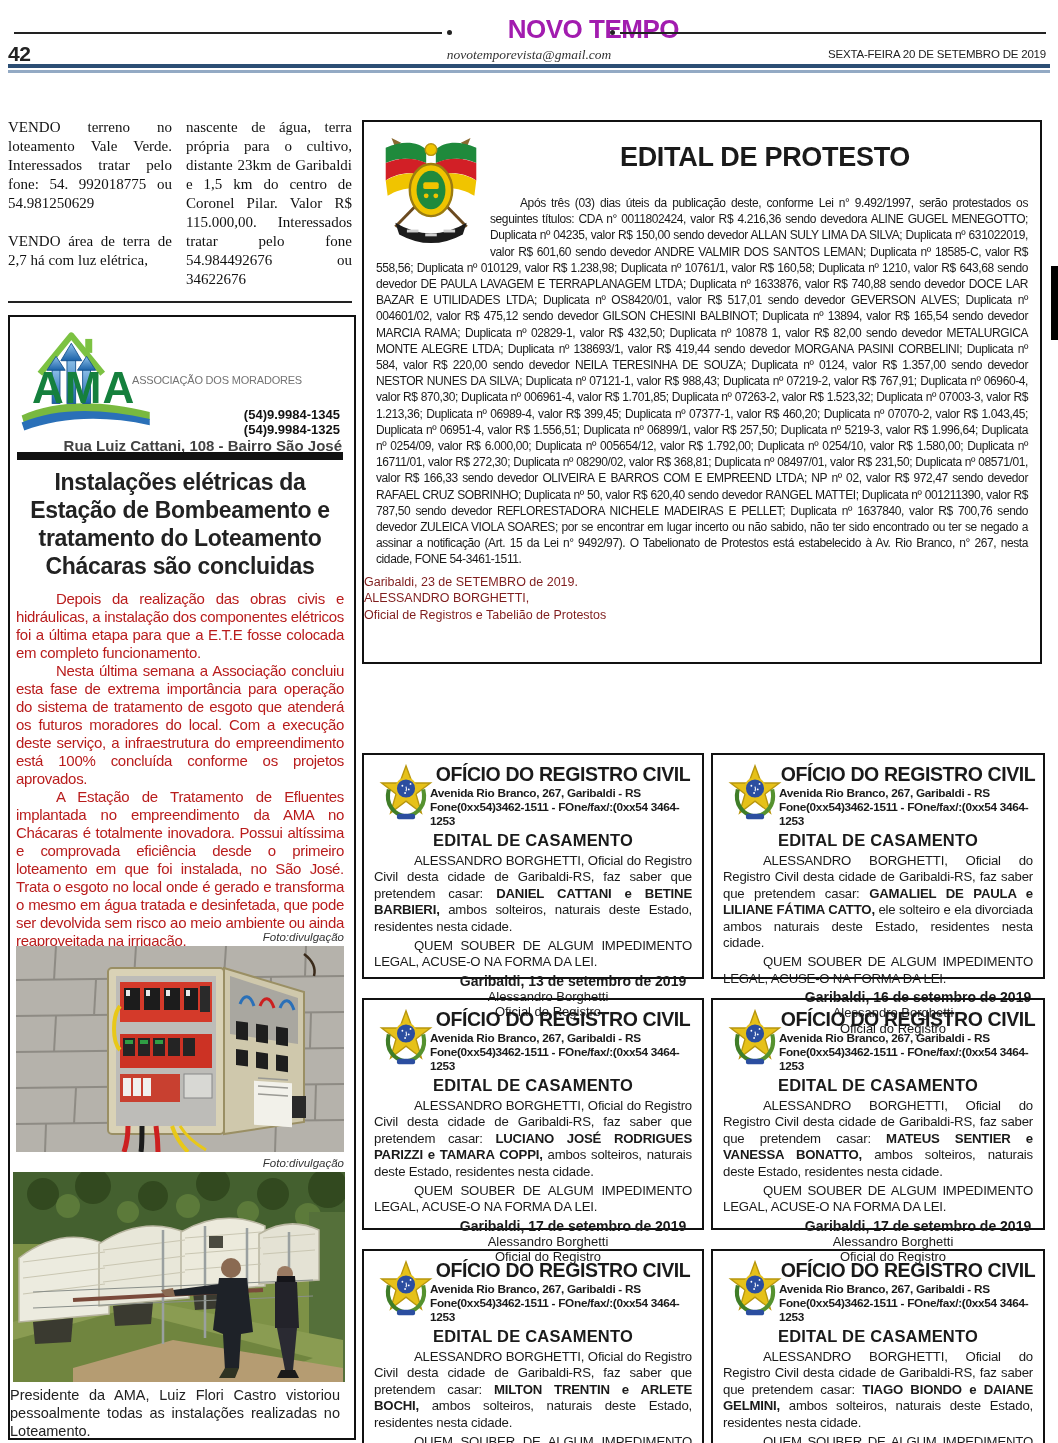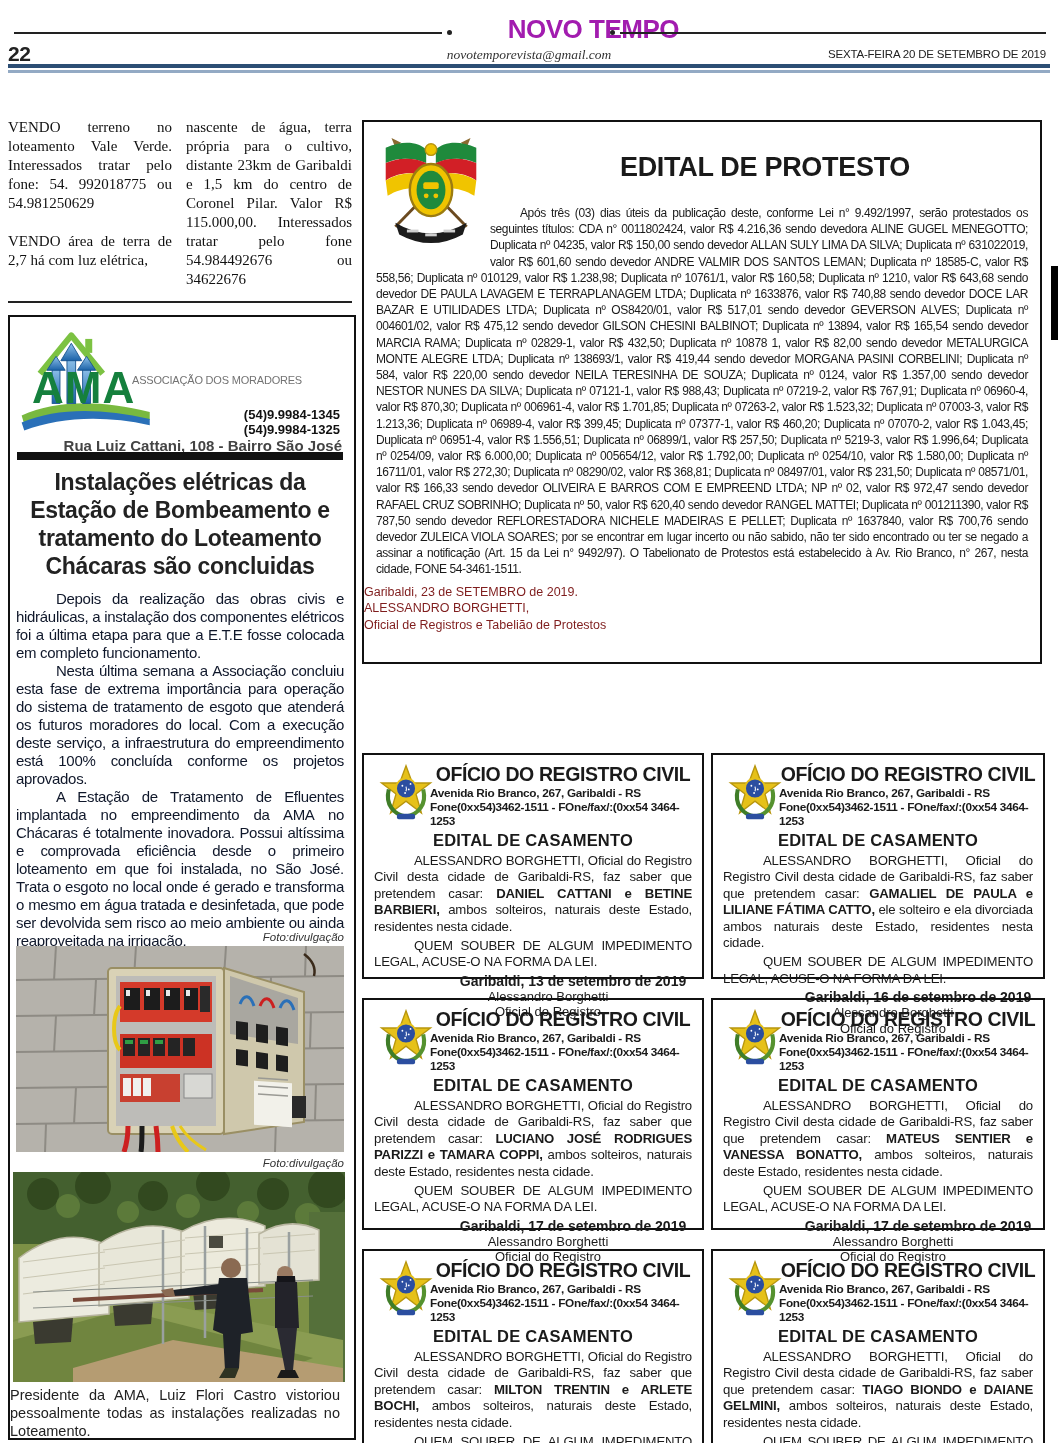--- a/index.html
+++ b/index.html
@@ -19,21 +19,21 @@
   .classified{font-family:"Liberation Serif",serif;font-size:15px;line-height:19px;text-align:justify;color:#111;}
   .classified p{margin:0 0 19px 0;}
   
   .leftbox{border:2px solid #111;}
   .ama-acronym{font-size:44px;font-weight:bold;color:#15803d;letter-spacing:1px;line-height:1;}
   .ama-name{font-size:11px;font-weight:normal;color:#737373;line-height:1.18;letter-spacing:-0.2px;}
   .ama-phones{font-size:13px;font-weight:bold;text-align:right;line-height:1.15;color:#111;}
   .ama-addr{font-size:15px;font-weight:bold;text-align:right;color:#444;}
   .blackbar{height:8px;background:#111;}
   .headline{font-size:23px;line-height:28px;font-weight:bold;text-align:center;letter-spacing:-0.3px;color:#222;}
-  .artbody{font-size:15px;line-height:18px;letter-spacing:-0.3px;text-align:justify;color:#0f172a;}
+  .artbody{font-size:15px;line-height:18px;letter-spacing:-0.3px;text-align:justify;color:#b91c1c;}
   .artbody p{margin:0;text-indent:40px;}
   .credit{font-size:11.5px;font-style:italic;color:#333;text-align:right;}
   .caption{font-size:14.5px;line-height:18px;text-align:justify;color:#222;}
   
   .protest{border:2px solid #111;}
   .protest-title{font-size:27px;font-weight:bold;text-align:center;color:#1a1a1a;letter-spacing:-0.3px;}
   .protest-body{font-size:12px;line-height:16.2px;letter-spacing:-0.4px;text-align:justify;color:#1a1a1a;margin:10px 12px 0 12px;text-indent:30px;}
   .protest-sign{font-size:12.5px;line-height:16.5px;text-align:left;margin:6px 14px 0 0;color:#7f1d1d;}
   
   .reg-box{border:2px solid #111;font-size:13px;margin-top:40px;}
@@ -87,21 +87,21 @@
       <path d="M18,92 Q55,114 92,92 L88,104 Q55,122 22,104 Z" fill="#1c1c1c"></path>
       <rect x="30" y="99" width="12" height="3" fill="#cfcfcf"></rect>
       <rect x="49" y="103" width="12" height="3" fill="#cfcfcf"></rect>
       <rect x="68" y="99" width="12" height="3" fill="#cfcfcf"></rect>
     </symbol>
   </defs>
 </svg>
 
 <div class="page">
 
-  <div class="abs pageno" style="left:8px;top:42px;">22</div>
+  <div class="abs pageno" style="left:8px;top:42px;">42</div>
   <div class="abs hline" style="left:14px;top:32px;width:428px;"></div>
   <div class="abs dot" style="left:447px;top:30px;"></div>
   <div class="abs masthead" style="left:379px;top:14px;width:300px;">NOVO TEMPO</div>
   <div class="abs dot" style="left:610px;top:30px;"></div>
   <div class="abs hline" style="left:620px;top:32px;width:426px;"></div>
   <div class="abs mast-email" style="left:379px;top:47px;width:300px;">novotemporevista@gmail.com</div>
   <div class="abs mast-date" style="right:12px;top:48px;">SEXTA-FEIRA 20 DE SETEMBRO DE 2019</div>
   <div class="abs rule-dark" style="left:8px;top:64px;width:1042px;"></div>
   <div class="abs rule-light" style="left:8px;top:70px;width:1042px;"></div>
 
@@ -312,21 +312,21 @@
       <polygon points="268,198 264,206 286,206 282,198" fill="#1a1a1a"></polygon>
     </g>
   </svg>
 
   <div class="abs caption" style="left:10px;top:1386px;width:330px;">Presidente da AMA, Luiz Flori Castro vistoriou pessoalmente todas as instalações realizadas no Loteamento.</div>
 
   <div class="abs protest" style="left:362px;top:120px;width:676px;height:540px;">
     <svg width="106" height="116" viewBox="0 0 110 120" style="float:left;margin:12px 6px 4px 14px;">
         <use href="#rs-arms"></use>
       </svg>
-    <div class="protest-title" style="padding-top:30px;">EDITAL DE PROTESTO</div>
+    <div class="protest-title" style="padding-top:20px;">EDITAL DE PROTESTO</div>
     <p class="protest-body" style="margin-top:22px;">Após três (03) dias úteis da publicação deste, conforme Lei n° 9.492/1997, serão protestados os seguintes títulos: CDA n° 0011802424, valor R$ 4.216,36 sendo devedora ALINE GUGEL MENEGOTTO; Duplicata nº 04235, valor R$ 150,00 sendo devedor ALLAN SULY LIMA DA SILVA; Duplicata nº 631022019, valor R$ 601,60 sendo devedor ANDRE VALMIR DOS SANTOS LEMAN; Duplicata nº 18585-C, valor R$ 558,56; Duplicata nº 010129, valor R$ 1.238,98; Duplicata nº 10761/1, valor R$ 160,58; Duplicata nº 1210, valor R$ 643,68 sendo devedor DE PAULA LAVAGEM E TERRAPLANAGEM LTDA; Duplicata nº 1633876, valor R$ 740,88 sendo devedor DOCE LAR BAZAR E UTILIDADES LTDA; Duplicata nº OS8420/01, valor R$ 517,01 sendo devedor GEVERSON ALVES; Duplicata nº 004601/02, valor R$ 475,12 sendo devedor GILSON CHESINI BALBINOT; Duplicata nº 13894, valor R$ 165,54 sendo devedor MARCIA RAMA; Duplicata nº 02829-1, valor R$ 432,50; Duplicata nº 10878 1, valor R$ 82,00 sendo devedor METALURGICA MONTE ALEGRE LTDA;  Duplicata nº 138693/1, valor R$ 419,44 sendo devedor MORGANA PASINI CORBELINI;  Duplicata nº 584, valor R$ 220,00 sendo devedor NEILA TERESINHA DE SOUZA;  Duplicata nº 0124, valor R$ 1.357,00 sendo devedor NESTOR NUNES DA SILVA;  Duplicata nº 07121-1, valor R$ 988,43; Duplicata nº 07219-2, valor R$ 767,91; Duplicata nº 06960-4, valor R$ 870,30; Duplicata nº 006961-4, valor R$ 1.701,85; Duplicata nº 07263-2, valor R$ 1.523,32; Duplicata nº 07003-3, valor R$ 1.213,36; Duplicata nº 06989-4, valor R$ 399,45; Duplicata nº 07377-1, valor R$ 460,20; Duplicata nº 07070-2, valor R$ 1.043,45; Duplicata nº 06951-4, valor R$ 1.556,51; Duplicata nº 06899/1, valor R$ 257,50; Duplicata nº 5219-3, valor R$ 1.996,64; Duplicata nº 0254/09, valor R$ 6.000,00; Duplicata nº 005654/12, valor R$ 1.792,00; Duplicata nº 0254/10, valor R$ 1.580,00; Duplicata nº 16711/01, valor R$ 272,30; Duplicata nº 08290/02, valor R$ 368,81; Duplicata nº 08497/01, valor R$ 231,50; Duplicata nº 08571/01, valor R$ 166,33 sendo devedor OLIVEIRA E BARROS COM E EMPREEND LTDA;  NP nº 02, valor R$ 972,47 sendo devedor RAFAEL CRUZ SOBRINHO;  Duplicata nº 50, valor R$ 620,40 sendo devedor RANGEL MATTEI; Duplicata nº 001211390, valor R$ 787,50 sendo devedor REFLORESTADORA NICHELE MADEIRAS E PELLET;  Duplicata nº 1637840, valor R$ 700,76 sendo devedor ZULEICA VIOLA SOARES;  por se encontrar em lugar incerto ou não sabido, não ter sido encontrado ou ter se negado a assinar a notificação (Art. 15 da Lei n° 9492/97). O Tabelionato de Protestos está estabelecido à Av. Rio Branco, n° 267, nesta cidade, FONE 54-3461-1511.</p>
     <div class="protest-sign">
       <div>Garibaldi, 23 de SETEMBRO de 2019.</div>
       <div>ALESSANDRO BORGHETTI,</div>
       <div>Oficial de Registros e Tabelião de Protestos</div>
     </div>
   </div>
   <div class="abs edge-tab" style="left:1051px;top:266px;width:7px;height:74px;"></div>
 
   <div class="abs reg-box" style="left:362px;top:713px;width:338px;height:222px;">

